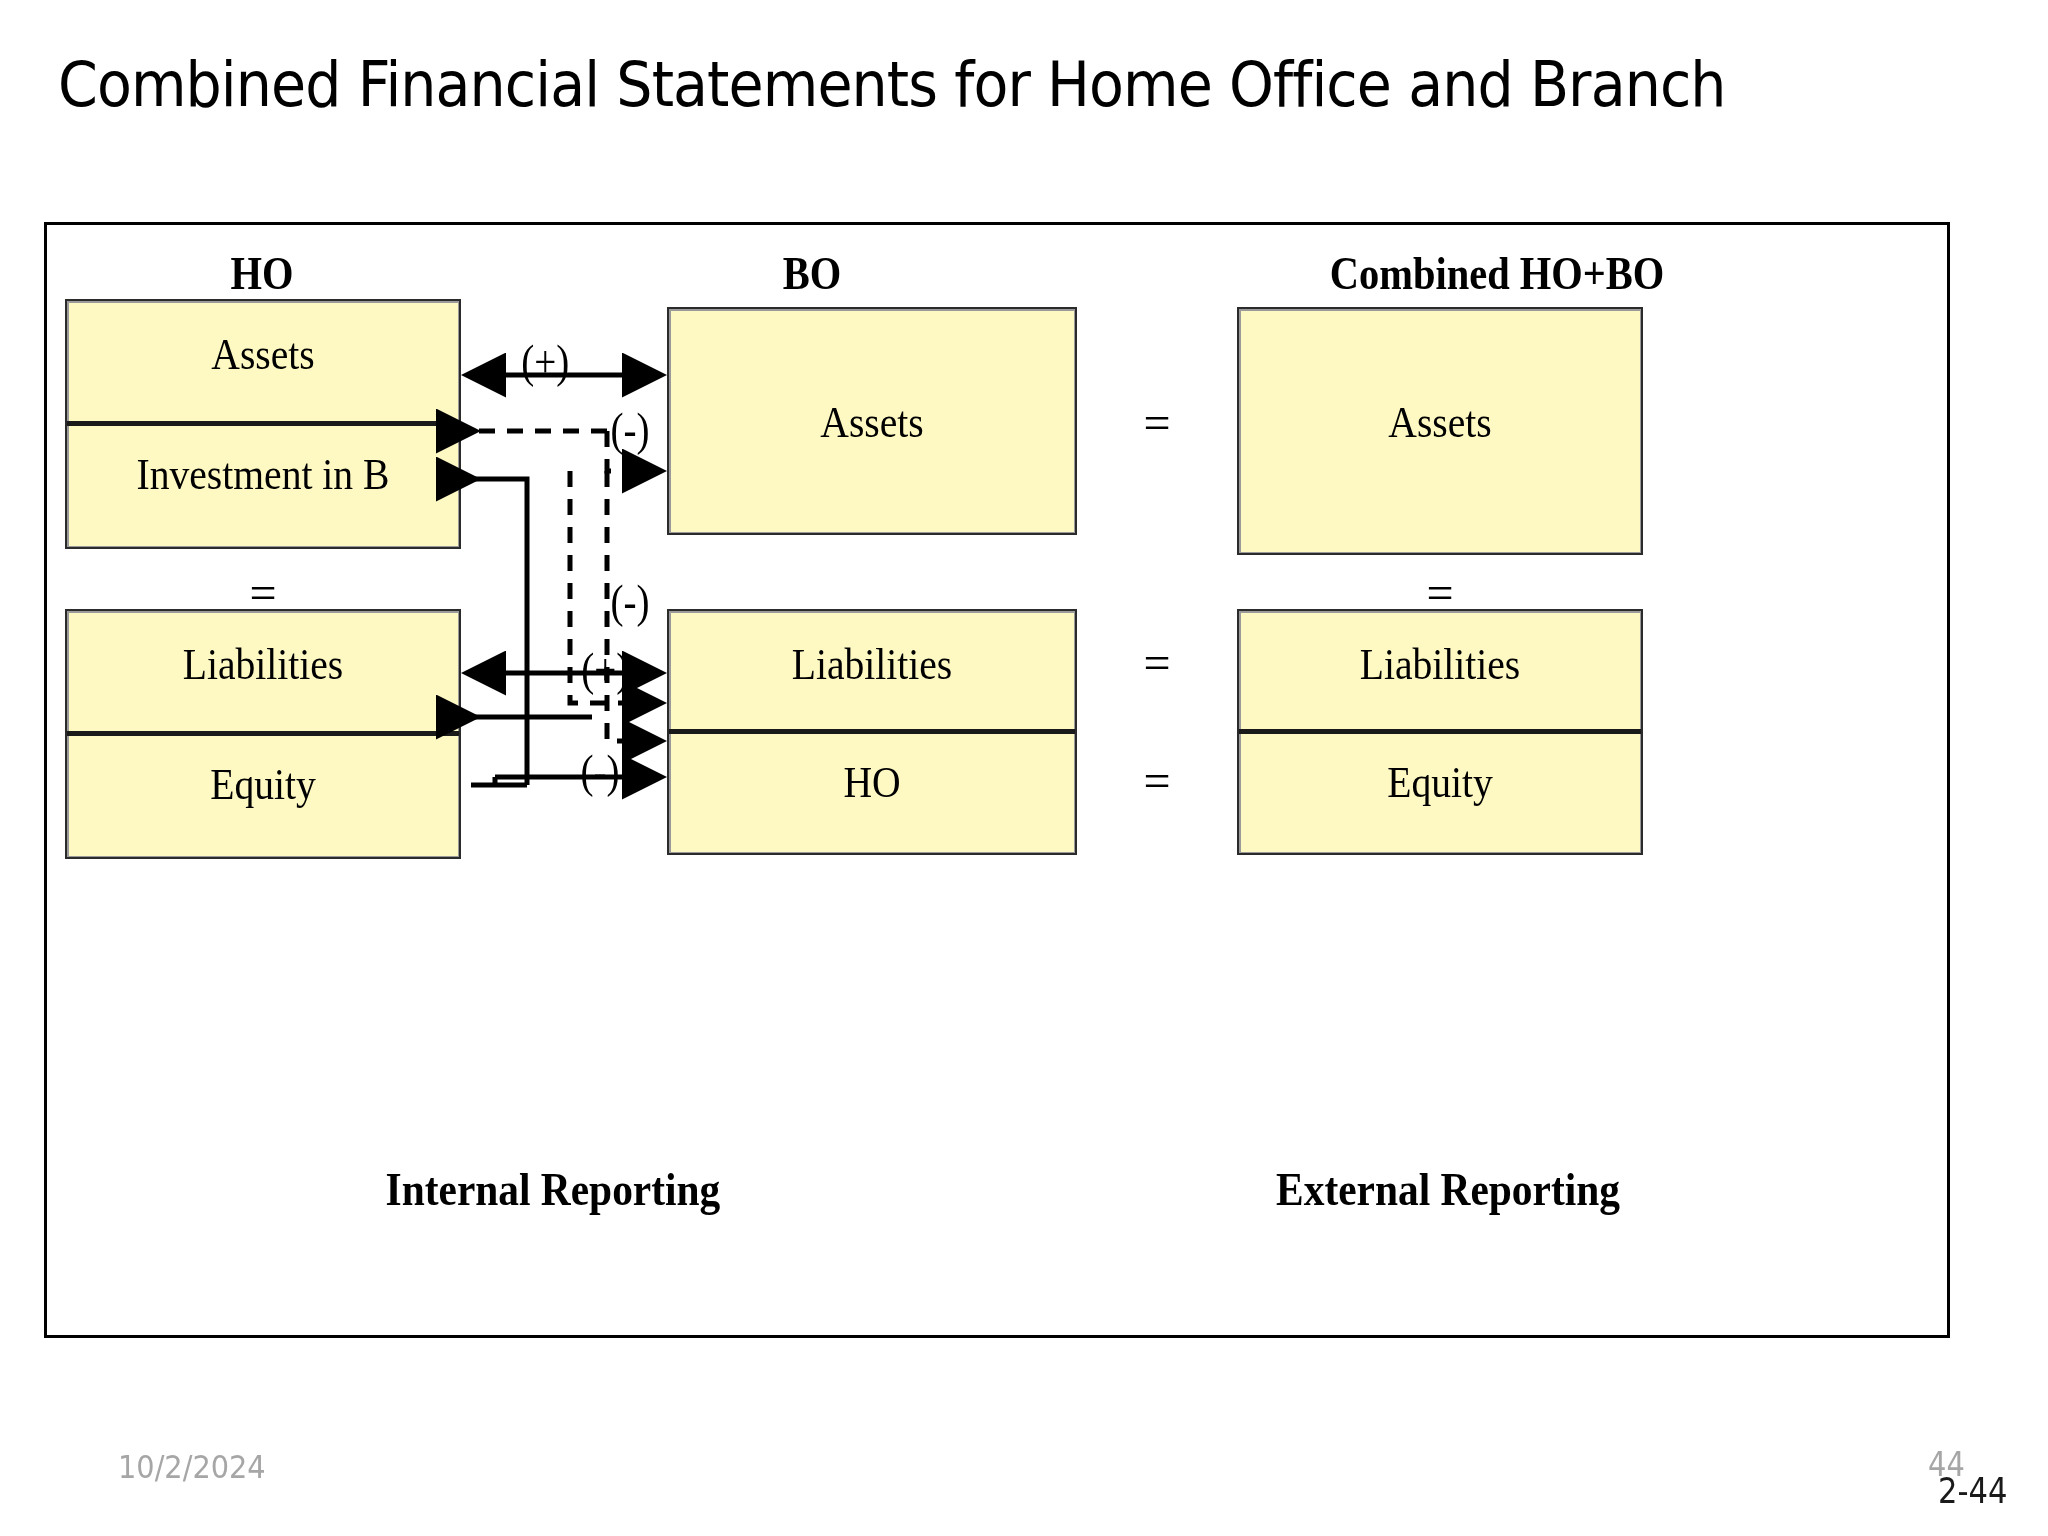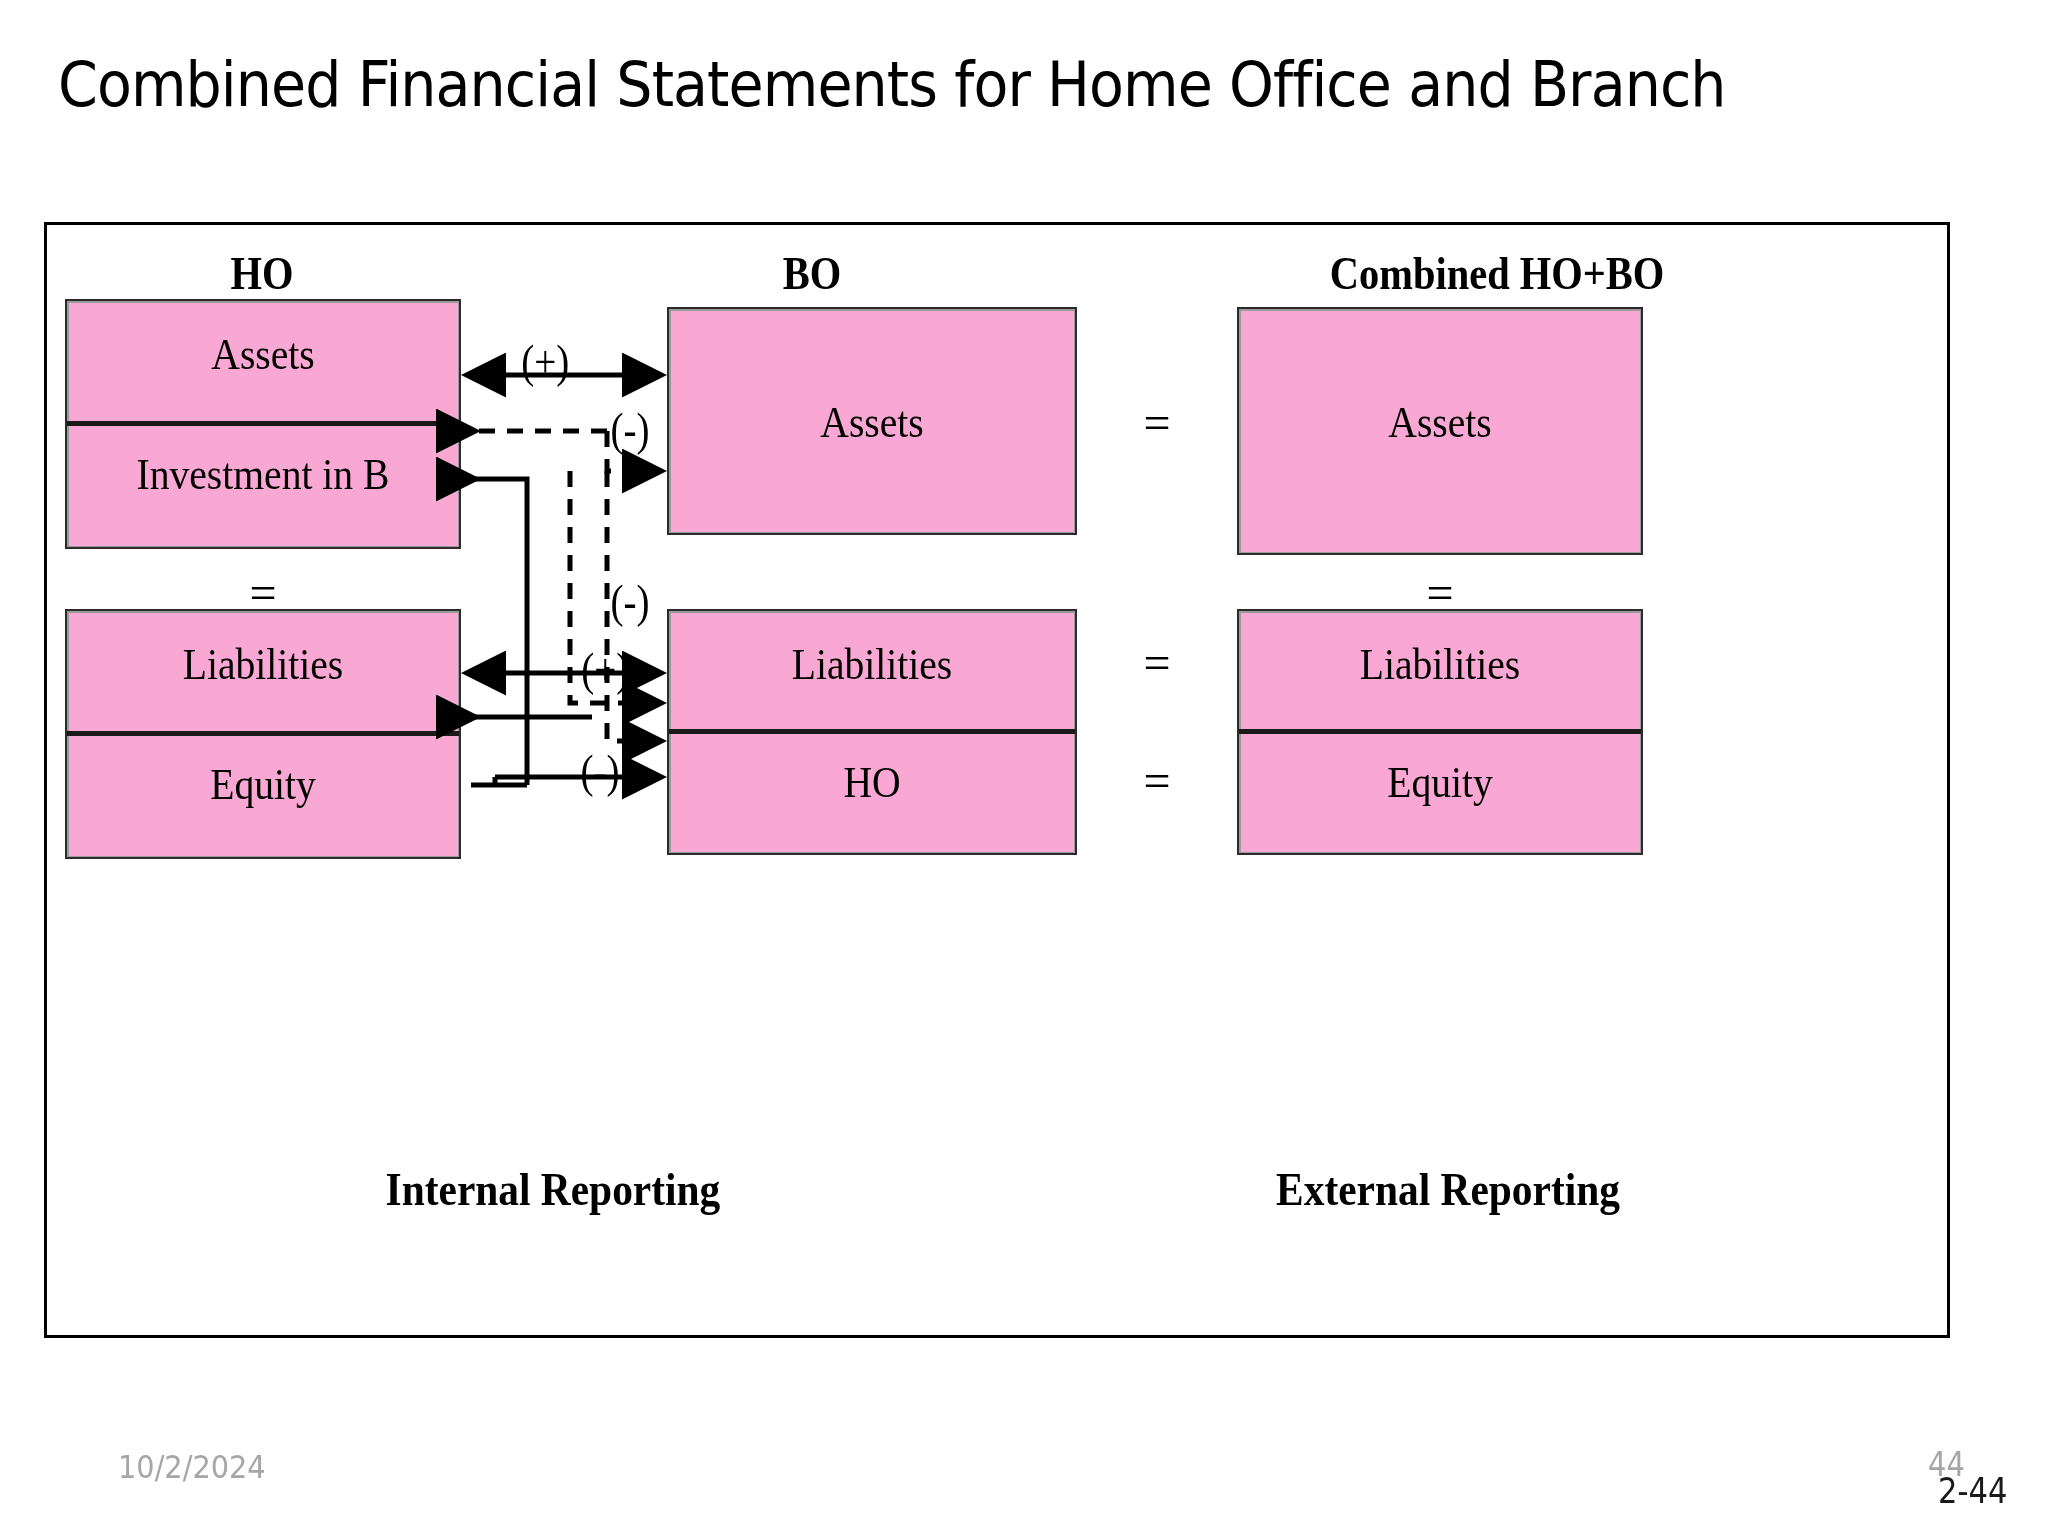--- a/index.html
+++ b/index.html
@@ -29,21 +29,21 @@
     position:absolute;font-family:"Liberation Serif",serif;
     font-weight:bold;font-size:46px;color:#000;white-space:nowrap;
     transform:scaleX(0.88);transform-origin:center top;
   }
   #head-ho{left:0;top:22px;width:430px;text-align:center;}
   #head-bo{left:600px;top:22px;width:330px;text-align:center;}
   #head-comb{left:1150px;top:22px;width:600px;text-align:center;}
 
   
   .box{
-    position:absolute;background:#f9a8d4;
+    position:absolute;background:#fef9c3;
     border:2px solid #2b2b2b;
     box-shadow:2px 2px 0 0 #9a9a9a inset, -1px -1px 0 0 #9a9a9a inset;
     box-sizing:border-box;
   }
   .box-label{
     position:absolute;left:0;width:100%;text-align:center;
     font-family:"Liberation Serif",serif;font-size:44px;color:#000;
     white-space:nowrap;transform:scaleX(0.9);transform-origin:center;
   }
   .divider{

